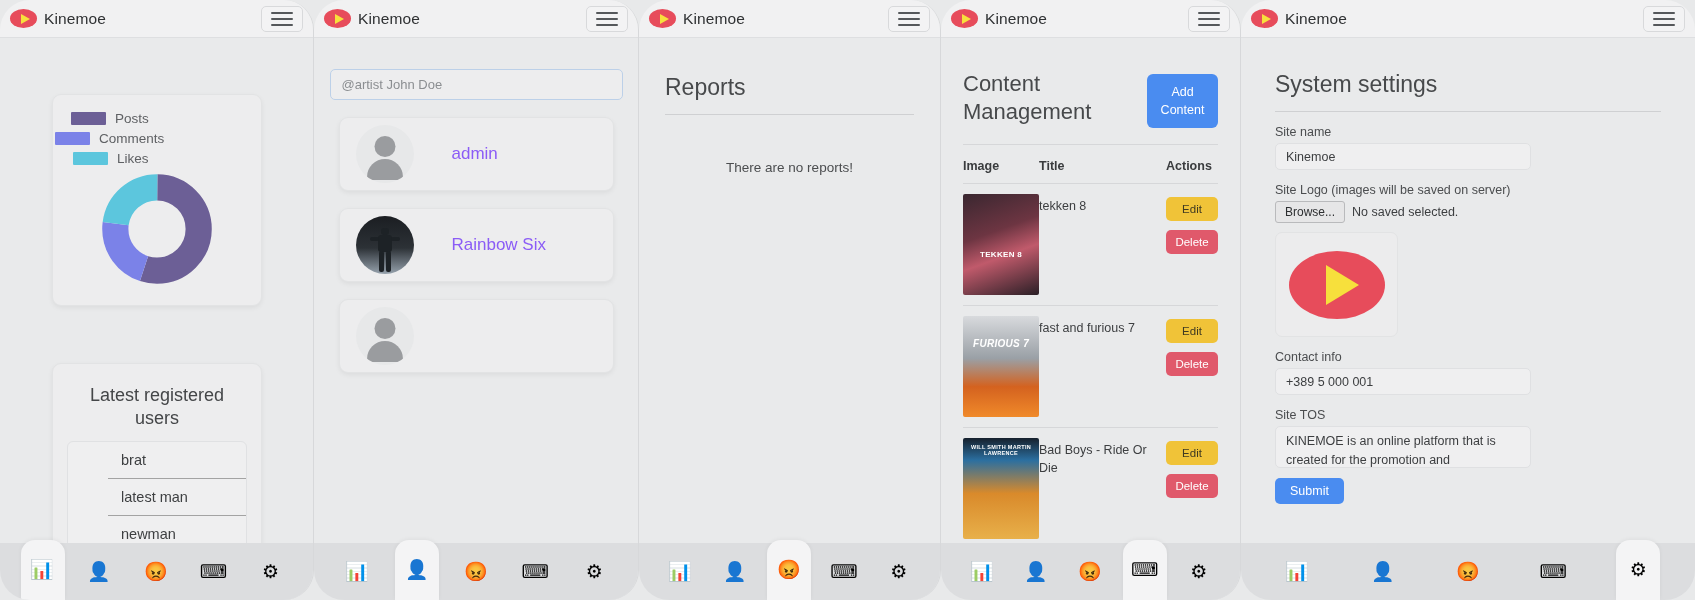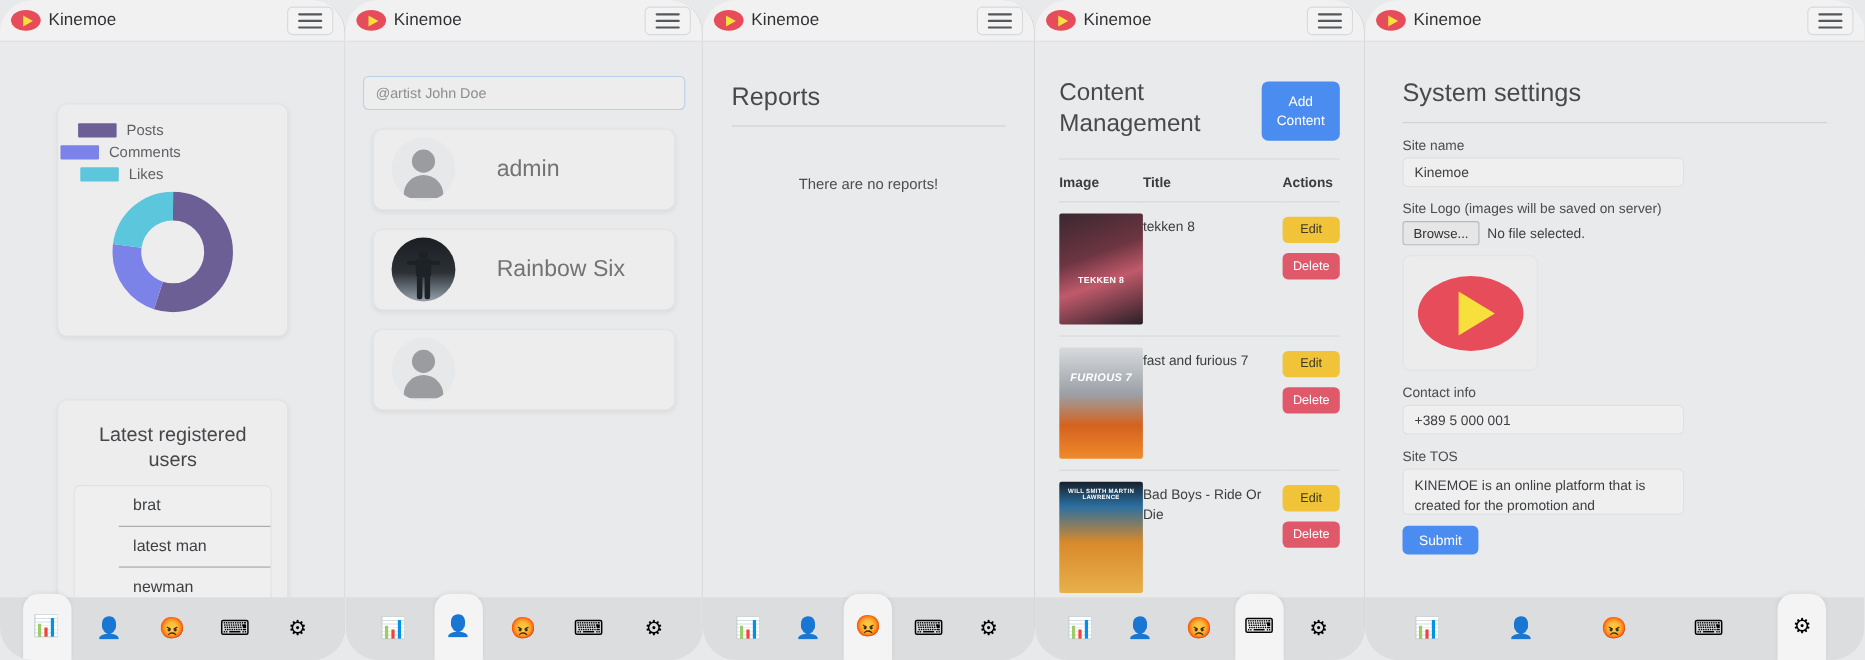--- a/index.html
+++ b/index.html
@@ -220,22 +220,22 @@
   .avatar.photo {
     background: linear-gradient(180deg,#1b1e22 0%,#2c3136 55%,#96a2ad 100%);
   }
   .avatar.photo .soldier {
     position: absolute; bottom: 0; left: 50%;
     transform: translateX(-50%);
     width: 30px; height: 48px;
   }
   .username {
     margin-left: 38px;
-    font-size: 21px;
-    color: #737373;
+    font-size: 17px;
+    color: #8b5cf6;
   }
 
   
   .p3-title {
     margin: 36px 0 0 26px;
     font-size: 23px;
     font-weight: 400;
     color: #47494b;
   }
   .p3-rule {
@@ -691,21 +691,21 @@
     <div class="body">
       <h2 class="p5-title">System settings</h2>
       <div class="p5-rule"></div>
 
       <div class="flabel">Site name</div>
       <input class="finput" value="Kinemoe" style="">
 
       <div class="flabel">Site Logo (images will be saved on server)</div>
       <div class="filerow">
         <button class="browse">Browse...</button>
-        <span class="nofile">No file selected.</span>
+        <span class="nofile">No saved selected.</span>
       </div>
       <div class="logobox">
         <span class="logo-big">
             <i class="logo-big-tri"></i>
           </span>
       </div>
 
       <div class="flabel">Contact info</div>
       <input class="finput" value="+389 5 000 001" style="">
 

